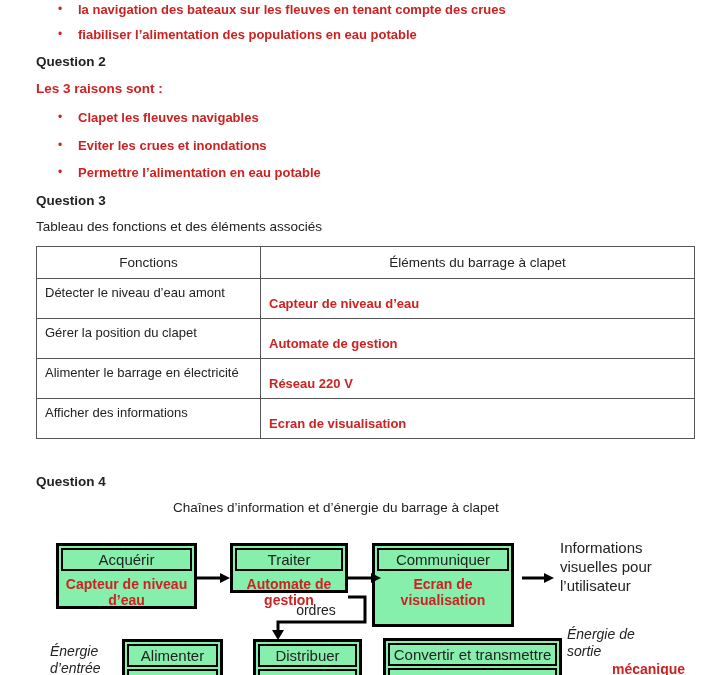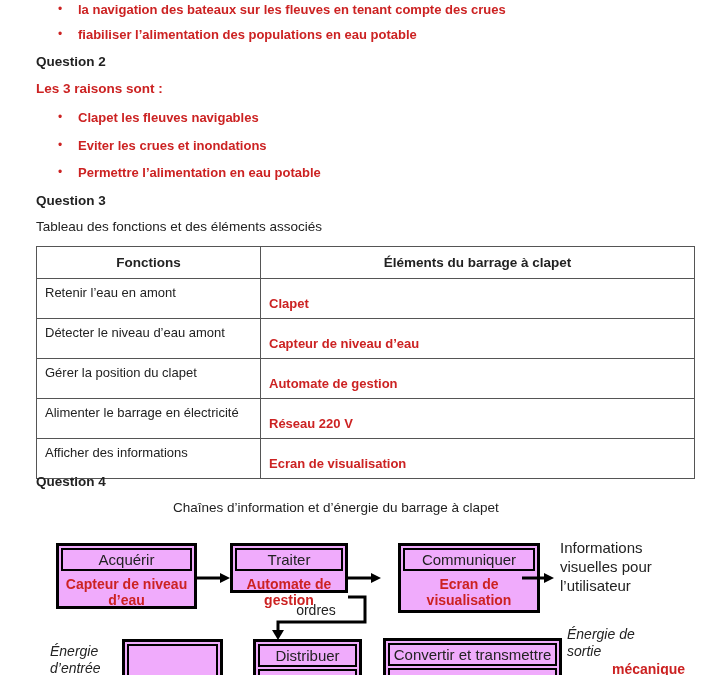--- a/index.html
+++ b/index.html
@@ -22,28 +22,28 @@
   .caption{font-size:13.5px;color:var(--text-color);text-align:center;}
   .bullet-row{display:flex;align-items:flex-start;}
   .bullet-mark{color:var(--accent-red);font-size:12px;width:20px;line-height:15px;}
   .bullet-text{color:var(--accent-red);font-weight:bold;font-size:13px;line-height:15px;white-space:nowrap;}
 
   
   table.fn-table{border-collapse:collapse;table-layout:fixed;width:652px;}
   table.fn-table td,table.fn-table th{border:1px solid var(--table-border);}
   th.col-fn{width:221px;}
   th.col-el{width:431px;}
-  .fn-table th{height:29px;font-size:13.5px;font-weight:bold;text-align:center;vertical-align:middle;color:var(--text-color);}
+  .fn-table th{height:29px;font-size:13.5px;font-weight:normal;text-align:center;vertical-align:middle;color:var(--text-color);}
   .fn-table td{height:32px;font-size:13px;}
   td.cell-fn{vertical-align:top;padding:6px 8px 0 8px;color:var(--text-color);}
   td.cell-el{vertical-align:bottom;padding:0 8px 7px 8px;color:var(--accent-red);font-weight:bold;}
 
   
   .diagram{position:absolute;left:0;top:530px;width:723px;height:145px;}
-  .unit{position:absolute;border:3px solid var(--box-border);background:#f0abfc;box-sizing:border-box;}
+  .unit{position:absolute;border:3px solid var(--box-border);background:#86efac;box-sizing:border-box;}
   .unit-header{border:2px solid var(--box-border);margin:2px;text-align:center;font-size:15px;line-height:19px;color:var(--text-color);}
   .unit-body{color:var(--accent-red);font-weight:bold;font-size:14px;line-height:16px;text-align:center;padding:3px 2px 0 2px;}
   .unit-body2{border:2px solid var(--box-border);margin:2px;height:30px;}
   .flow-label{font-size:15px;line-height:19px;color:var(--text-color);}
   .ordres{font-size:14px;color:var(--text-color);text-align:center;}
   .energy-label{font-size:14px;font-style:italic;color:var(--text-color);line-height:17px;}
   .energy-type{font-size:14px;font-weight:bold;color:var(--accent-red);}
   svg.arrows{position:absolute;left:0;top:0;pointer-events:none;}
 </style>
 </head>
@@ -80,24 +80,20 @@
 
   <table class="fn-table abs" style="left:36px;top:246px;">
     <thead>
       <tr>
         <th class="col-fn">Fonctions</th>
         <th class="col-el">Éléments du barrage à clapet</th>
       </tr>
     </thead>
     <tbody>
       <tr>
-        <td class="cell-fn">Retenir l’eau en amont</td>
-        <td class="cell-el">Clapet</td>
-      </tr>
-      <tr>
         <td class="cell-fn">Détecter le niveau d’eau amont</td>
         <td class="cell-el">Capteur de niveau d’eau</td>
       </tr>
       <tr>
         <td class="cell-fn">Gérer la position du clapet</td>
         <td class="cell-el">Automate de gestion</td>
       </tr>
       <tr>
         <td class="cell-fn">Alimenter le barrage en électricité</td>
         <td class="cell-el">Réseau 220 V</td>
@@ -115,29 +111,30 @@
   <div class="diagram">
 
     <div class="unit" style="left:56px;top:13px;width:141px;height:66px;">
       <div class="unit-header">Acquérir</div>
       <div class="unit-body">Capteur de niveau d’eau</div>
     </div>
     <div class="unit" style="left:230px;top:13px;width:118px;height:50px;">
       <div class="unit-header">Traiter</div>
       <div class="unit-body">Automate de gestion</div>
     </div>
-    <div class="unit" style="left:398px;top:13px;width:142px;height:70px;">
+    <div class="unit" style="left:372px;top:13px;width:142px;height:84px;">
       <div class="unit-header">Communiquer</div>
       <div class="unit-body">Ecran de visualisation</div>
     </div>
 
     <div class="abs flow-label" style="left:560px;top:8px;width:112px;">Informations visuelles pour l’utilisateur</div>
     <div class="abs ordres" style="left:288px;top:72px;width:56px;">ordres</div>
 
     <div class="unit" style="left:122px;top:109px;width:101px;height:70px;">
+      <div class="unit-header">Alimenter</div>
       <div class="unit-body2"></div>
     </div>
     <div class="unit" style="left:253px;top:109px;width:109px;height:70px;">
       <div class="unit-header">Distribuer</div>
       <div class="unit-body2"></div>
     </div>
     <div class="unit" style="left:383px;top:108px;width:179px;height:70px;">
       <div class="unit-header">Convertir et transmettre</div>
       <div class="unit-body2"></div>
     </div>

